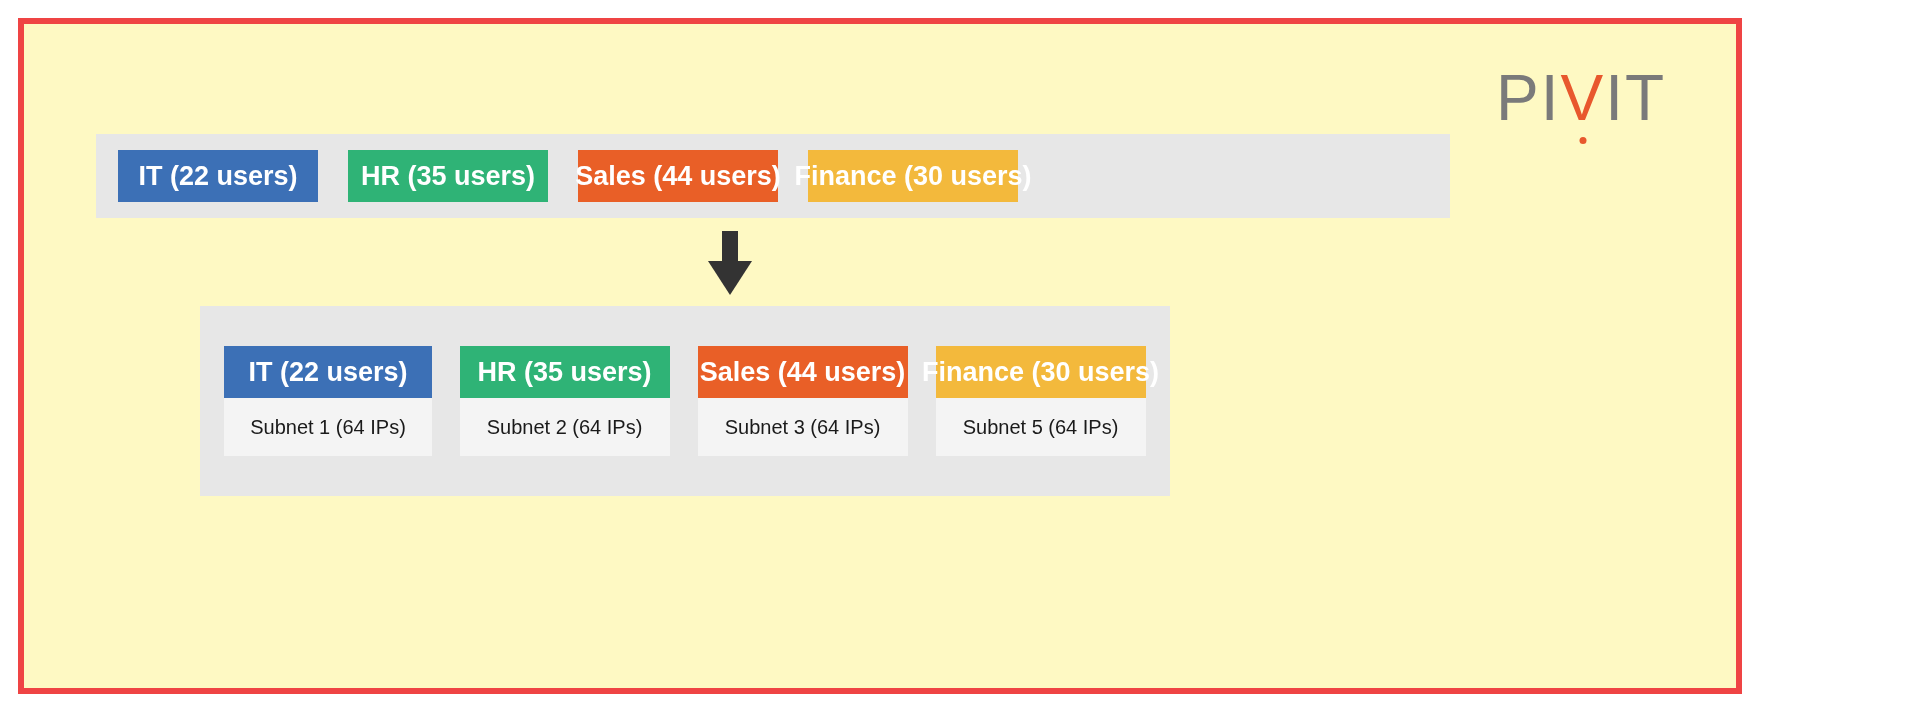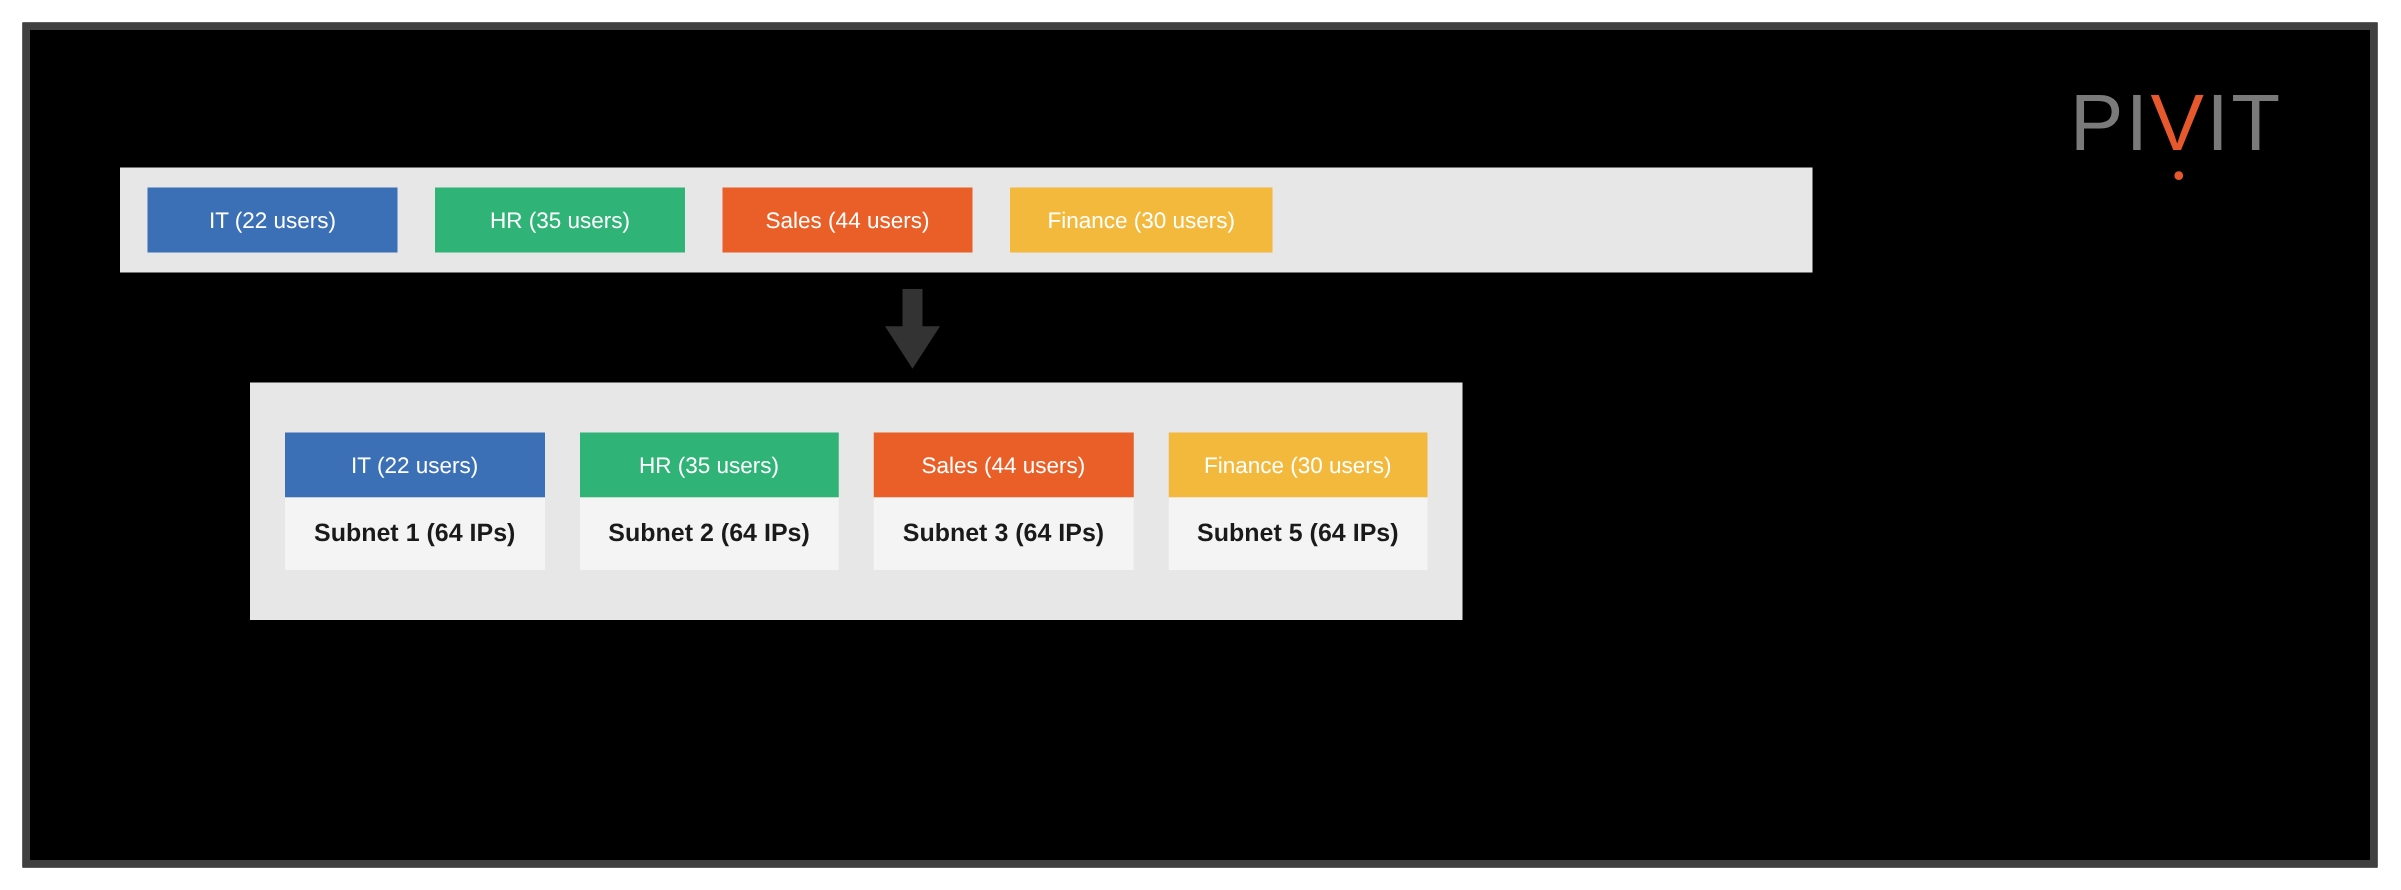--- a/index.html
+++ b/index.html
@@ -8,24 +8,24 @@
     font-family: "Segoe UI", Arial, sans-serif;
     background: #ffffff;
     width: 1921px;
     height: 712px;
     position: relative;
   }
   .frame {
     position: absolute;
     left: 18px;
     top: 18px;
-    width: 1884px;
+    width: 1724px;
     height: 676px;
-    border: 6px solid #404040;
-    background: #000000;
+    border: 6px solid #ef4444;
+    background: #fef9c3;
   }
   .logo {
     position: absolute;
     top: 42px;
     right: 70px;
     font-size: 64px;
     font-weight: 400;
     letter-spacing: 2px;
     color: #7a7a7a;
     font-family: "Segoe UI", Arial, sans-serif;
@@ -56,22 +56,22 @@
     align-items: center;
     padding: 0 22px;
     gap: 30px;
   }
   .chip {
     height: 52px;
     display: flex;
     align-items: center;
     justify-content: center;
     color: #ffffff;
-    font-weight: 400;
-    font-size: 18px;
+    font-weight: 700;
+    font-size: 27px;
     padding: 0 24px;
     white-space: nowrap;
   }
   .chip.it    { background: #3c70b6; width: 200px; }
   .chip.hr    { background: #2fb376; width: 200px; }
   .chip.sales { background: #e95f27; width: 200px; }
   .chip.fin   { background: #f3b93c; width: 210px; }
   .ip-text {
     color: #1a1a1a;
     font-weight: 700;
@@ -108,21 +108,21 @@
   }
   .subnet .chip { width: 100%; }
   .subnet .label {
     width: 100%;
     height: 58px;
     background: #f4f4f4;
     display: flex;
     align-items: center;
     justify-content: center;
     color: #1a1a1a;
-    font-weight: 700;
+    font-weight: 400;
     font-size: 20px;
     white-space: nowrap;
   }
 </style>
 </head>
 <body>
 
 <div class="frame">
 
   <div class="logo">

